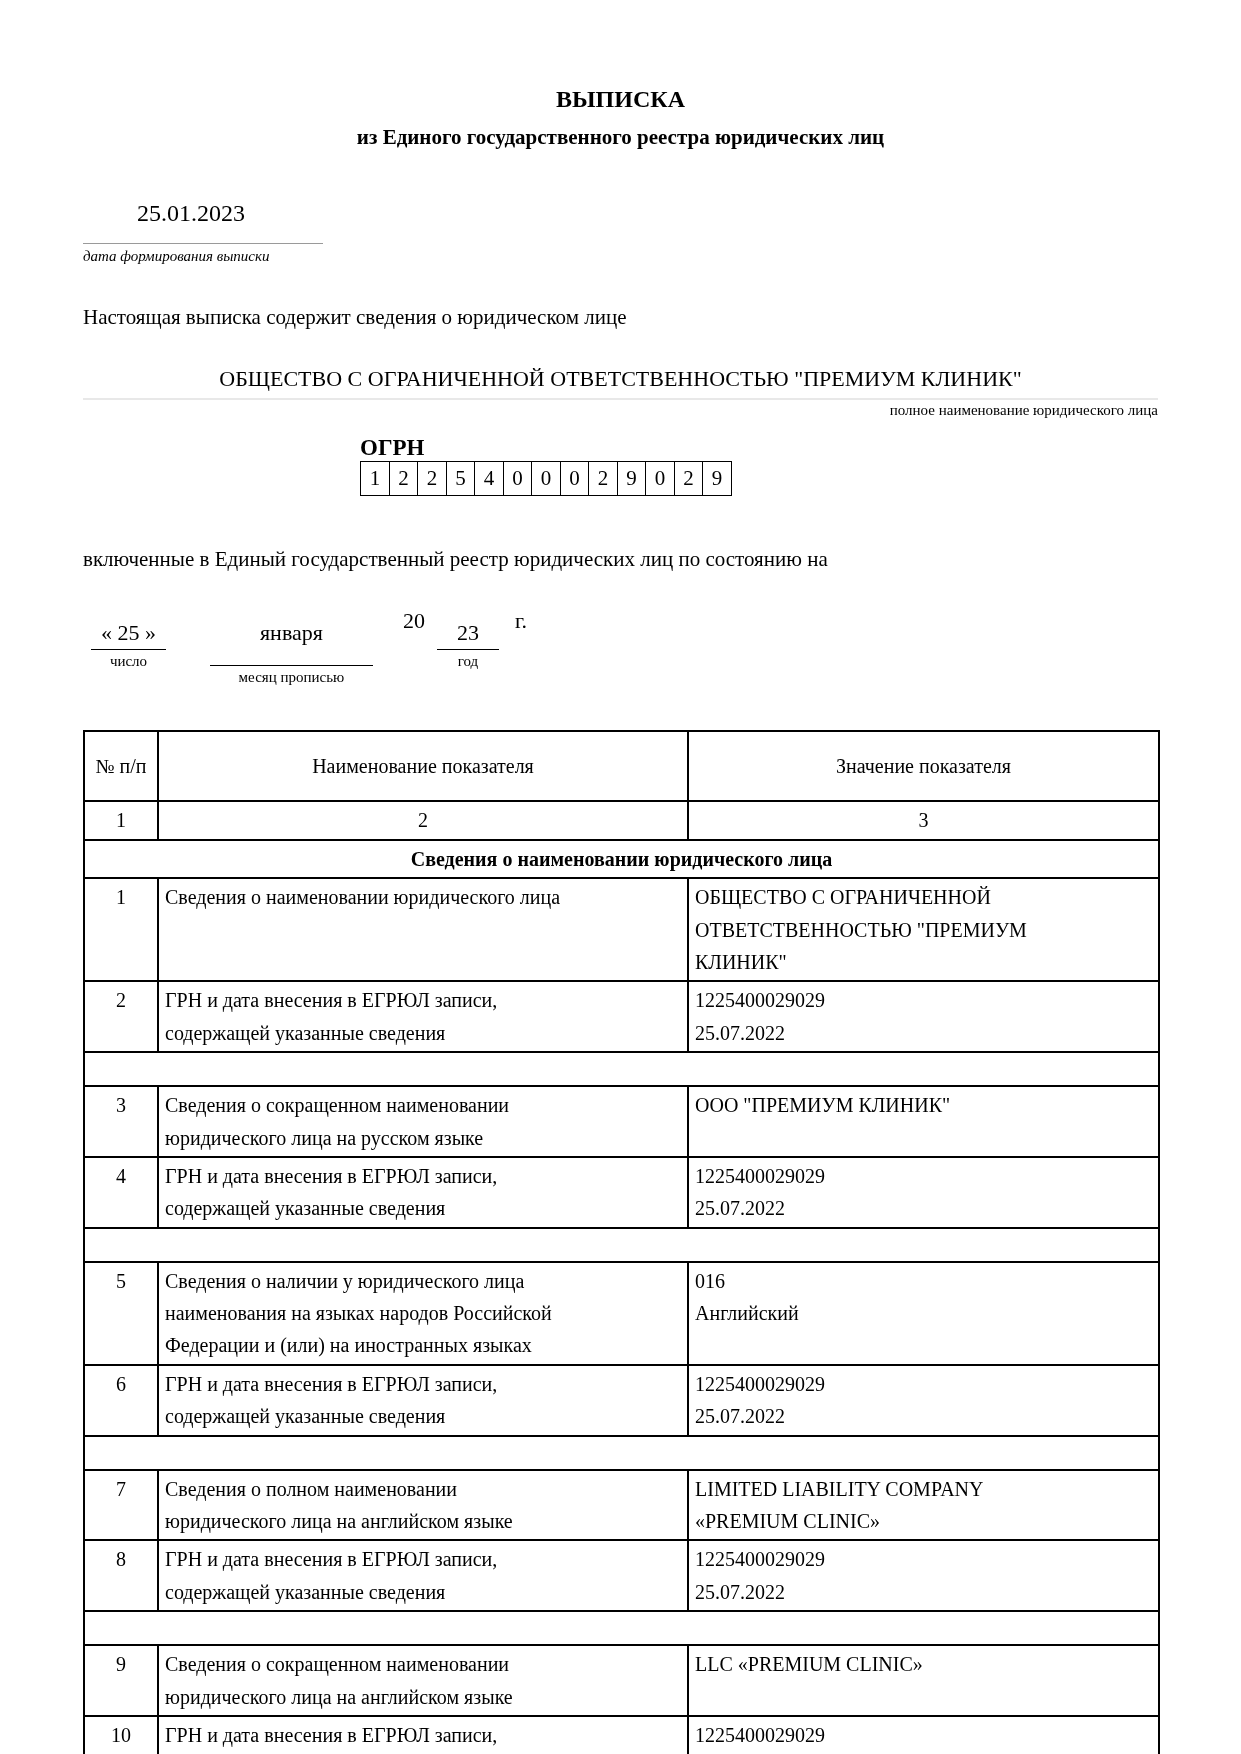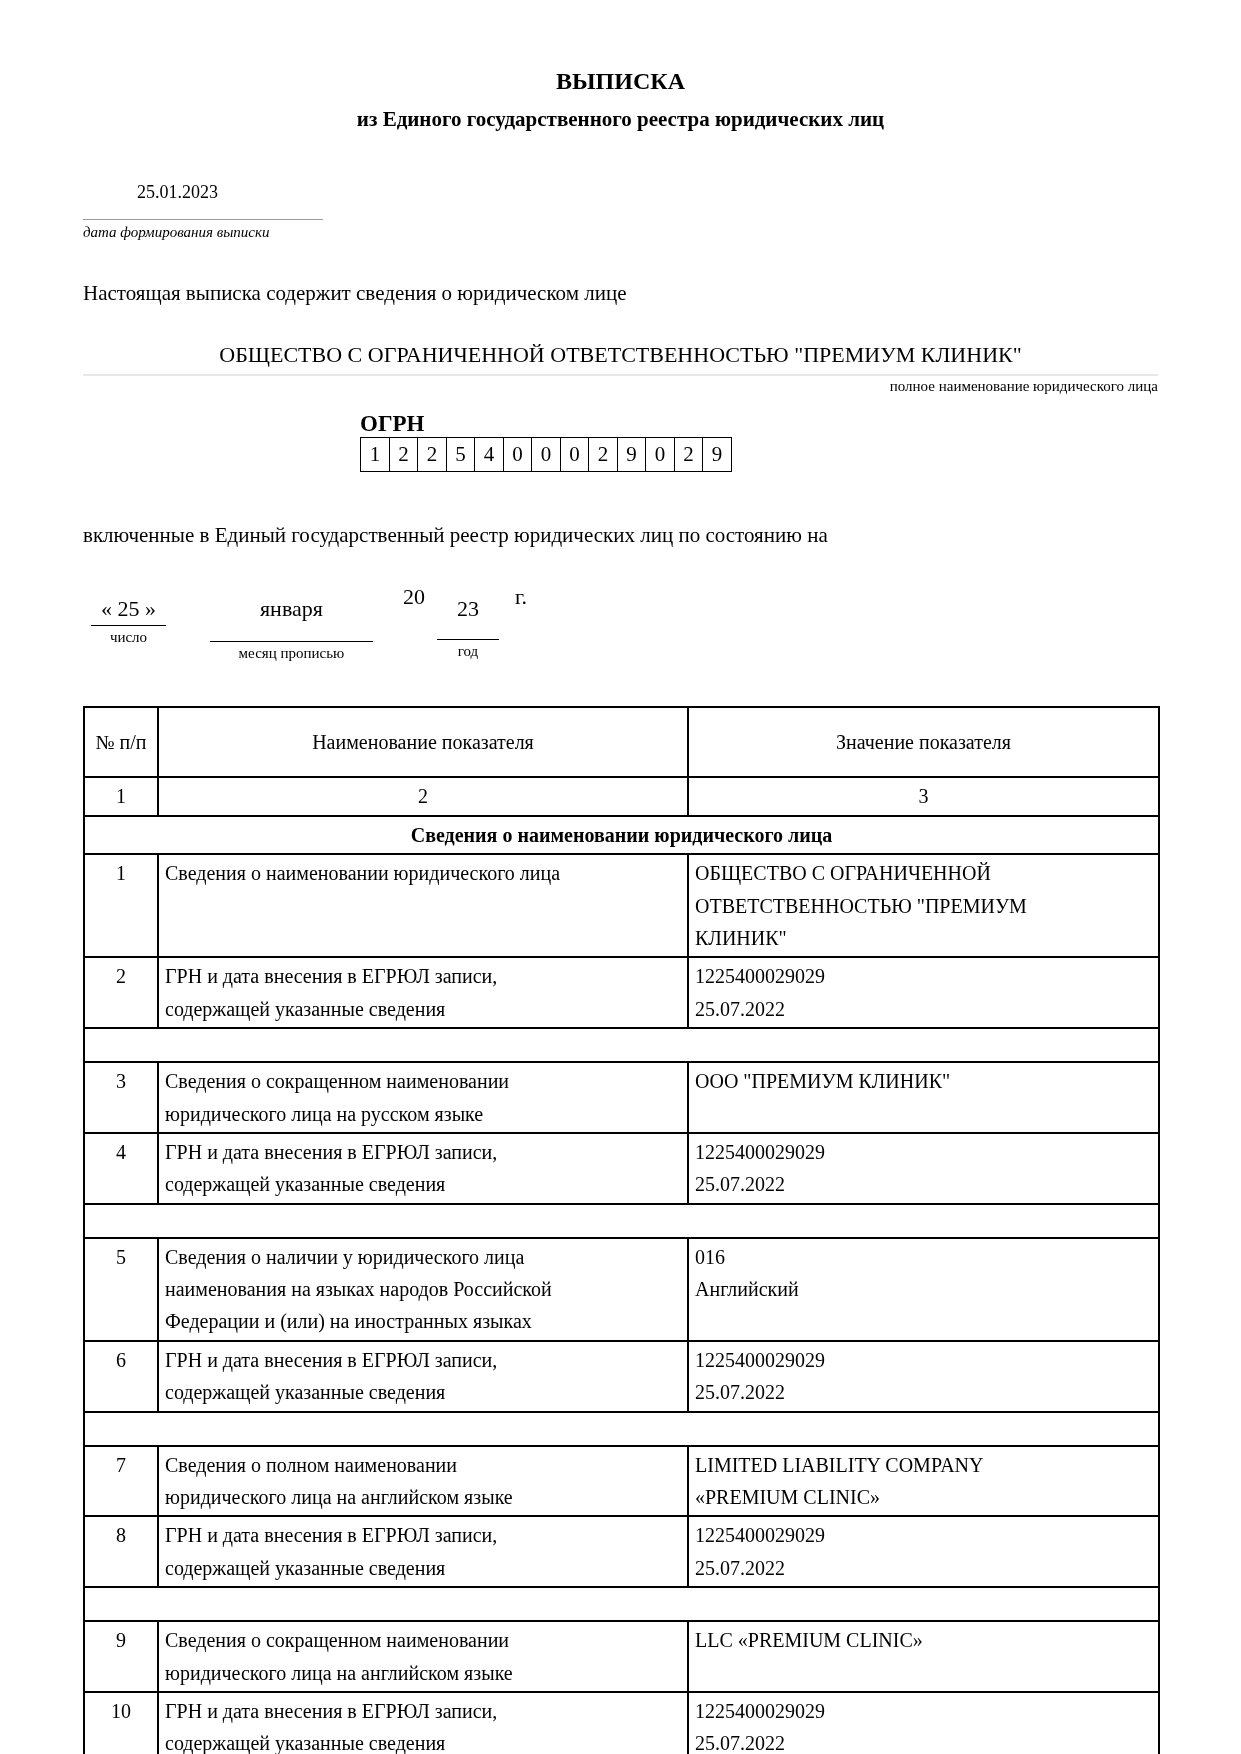--- a/index.html
+++ b/index.html
@@ -7,25 +7,25 @@
     position:relative;
     width:1241px; height:1754px;
     margin:0 auto;
     background:#ffffff;
     color:#000;
     font-family:"Liberation Serif", serif;
     overflow:hidden;
   }
   .content { margin:0 83px; width:1075px; }
 
-  .doc-title { padding-top:68px; text-align:center; font-weight:bold; font-size:24px; }
+  .doc-title { padding-top:86px; text-align:center; font-weight:bold; font-size:24px; }
   .doc-subtitle { margin-top:12px; text-align:center; font-weight:bold; font-size:21px; }
 
   .formation { margin-top:50px; width:240px; }
-  .formation-date { font-size:18px; padding-left:54px; padding-bottom:16px; border-bottom:1px solid #9a9a9a; }
+  .formation-date { font-size:24px; padding-left:54px; padding-bottom:16px; border-bottom:1px solid #9a9a9a; }
   .formation-caption { font-size:15px; padding-top:4px;font-style:italic; }
 
   .lead { margin-top:40px; font-size:21px; }
 
   .company { margin-top:36px; }
   .company-name { text-align:center; font-size:22px; padding-bottom:6px; border-bottom:2px solid #e8e8e8; }
   .company-caption { text-align:right; font-size:15px; margin-top:2px; }
 
   .ogrn-row { margin-top:16px; display:flex; margin-left:277px;flex-direction:column; }
   .ogrn-label { font-weight:bold; font-size:23px; margin-right:14px; }
@@ -41,21 +41,21 @@
   .included { margin-top:51px; font-size:21px; }
 
   .record-date { margin-top:36px; margin-left:8px; display:flex; align-items:flex-start; font-size:22px; }
   .df { text-align:center; }
   .df-value { padding:0 10px 3px 10px; border-bottom:1px solid #000; white-space:nowrap;margin-top:12px; }
   .df-caption { font-size:15px; padding-top:3px; }
   .df-day { margin-right:44px; }
   .df-month .df-value { padding:0 50px 19px 50px; }
   .df-month { margin-right:30px; }
   .df-century { padding-top:0; margin-right:12px; }
-  .df-year .df-value { padding:0 20px 17px 20px; }
+  .df-year .df-value { padding:0 20px 3px 20px; }
   .df-suffix { margin-left:16px; }
 
   table.register { margin-top:44px; border-collapse:collapse; width:1075px; font-size:20px; table-layout:fixed; }
   table.register th, table.register td {
     border:2px solid #000;
     padding:2px 6px;
     vertical-align:top;
     line-height:1.62;
     overflow:hidden;
   }

